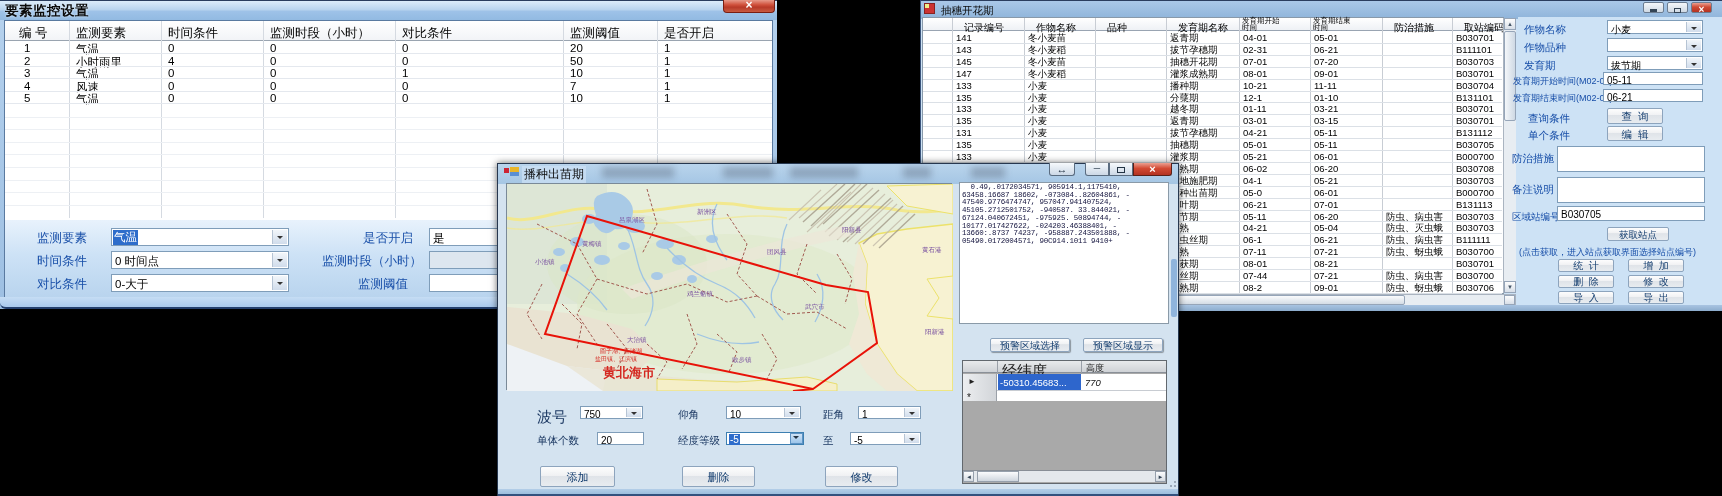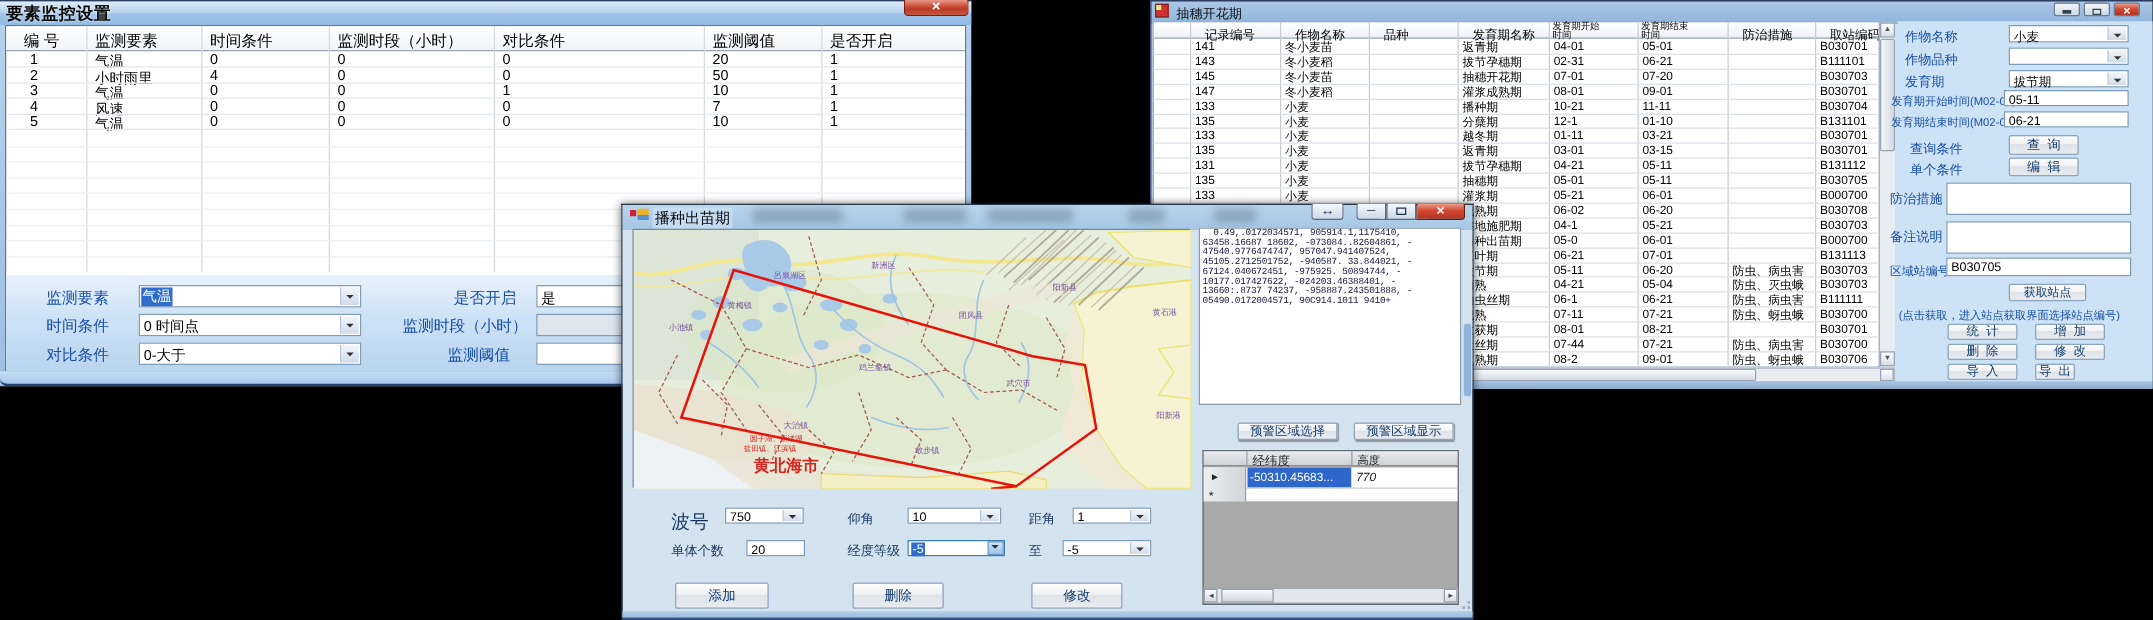--- a/index.html
+++ b/index.html
@@ -334,21 +334,21 @@
 <div class="abs nav" style="left:1512px;top:211px;font-size:9.5px;white-space:nowrap;">区域站编号</div>
 <div class="tb" style="left:1557px;top:206px;width:148px;height:15px;background:#fff;"></div>
 <div class="abs" style="left:1561px;top:209px;font-size:10px;color:#000;">B030705</div>
 <div class="btn" style="left:1607px;top:227px;width:62px;height:14px;font-size:9.5px;line-height:13px;">获取站点</div>
 <div class="abs nav" style="left:1519px;top:246px;font-size:9px;white-space:nowrap;">(点击获取，进入站点获取界面选择站点编号)</div>
 <div class="btn" style="left:1558px;top:259px;width:56px;height:13px;font-size:10px;line-height:12px;">统&nbsp;&nbsp;计</div>
 <div class="btn" style="left:1628px;top:259px;width:56px;height:13px;font-size:10px;line-height:12px;">增&nbsp;&nbsp;加</div>
 <div class="btn" style="left:1558px;top:275px;width:56px;height:13px;font-size:10px;line-height:12px;">删&nbsp;&nbsp;除</div>
 <div class="btn" style="left:1628px;top:275px;width:56px;height:13px;font-size:10px;line-height:12px;">修&nbsp;&nbsp;改</div>
 <div class="btn" style="left:1558px;top:291px;width:56px;height:13px;font-size:10px;line-height:12px;">导&nbsp;&nbsp;入</div>
-<div class="btn" style="left:1628px;top:291px;width:32px;height:13px;font-size:10px;line-height:12px;">导&nbsp;&nbsp;出</div>
+<div class="btn" style="left:1628px;top:291px;width:56px;height:13px;font-size:10px;line-height:12px;">导&nbsp;&nbsp;出</div>
 <div class="abs" style="left:920px;top:305px;width:802px;height:6px;background:linear-gradient(#a9c4e2,#8caccd);"></div>
 <div class="abs" style="left:497px;top:163px;width:682px;height:333px;box-shadow:0 0 7px rgba(0,0,0,0.6);">
 <div class="abs" style="left:0;top:0;width:682px;height:333px;background:linear-gradient(#b9d4ec,#a5c6e4 20px,#d4e3f0 20px,#d4e3f0);border:1px solid #26374f;border-bottom:none;"></div>
 <div class="abs" style="left:105px;top:4px;width:72px;height:11px;background:rgba(75,85,105,0.35);filter:blur(3.5px);"></div>
 <div class="abs" style="left:226px;top:4px;width:50px;height:11px;background:rgba(75,85,105,0.35);filter:blur(3.5px);"></div>
 <div class="abs" style="left:293px;top:4px;width:68px;height:11px;background:rgba(75,85,105,0.35);filter:blur(3.5px);"></div>
 <div class="abs" style="left:406px;top:4px;width:28px;height:11px;background:rgba(75,85,105,0.35);filter:blur(3.5px);"></div>
 <div class="abs" style="left:474px;top:4px;width:34px;height:11px;background:rgba(75,85,105,0.35);filter:blur(3.5px);"></div>
 <div class="abs" style="left:7px;top:5px;width:5px;height:5px;background:#c23;"></div>
 <div class="abs" style="left:13px;top:4px;width:9px;height:5px;background:#e8b52a;"></div>
@@ -467,21 +467,21 @@
 <text x="96" y="193" font-size="13" font-weight="bold">黄北海市</text>
 </g>
 </svg>
 </div>
 <div class="abs" style="left:959px;top:182px;width:210px;height:142px;background:#fff;border:1px solid #8a9aa8;"></div>
 <div class="abs" style="left:962px;top:184px;width:205px;font-size:7.5px;line-height:7.7px;color:#15153f;font-family:'Liberation Mono',monospace;letter-spacing:-0.2px;white-space:nowrap;">&nbsp;&nbsp;0.49,.0172034571, 905914.1,1175410,<br>63458.16687 18602, -073084..82604861, -<br>47540.9776474747, 957047.941407524,<br>45105.2712501752, -940587. 33.844021, -<br>67124.040672451, -975925. 50894744, -<br>10177.017427622, -024203.46388401, -<br>13660:.8737 74237, -958887.243501888, -<br>05490.0172004571, 90C914.1011 9410+</div>
 <div class="btn" style="left:990px;top:338px;width:80px;height:14px;font-size:10px;line-height:13px;box-shadow:1px 1px 1px rgba(0,0,0,.35);">预警区域选择</div>
 <div class="btn" style="left:1083px;top:338px;width:80px;height:14px;font-size:10px;line-height:13px;box-shadow:1px 1px 1px rgba(0,0,0,.35);">预警区域显示</div>
 <div class="abs" style="left:962px;top:360px;width:205px;height:124px;background:#a9a9a9;border:1px solid #62686e;"></div>
 <div class="abs" style="left:963px;top:361px;width:203px;height:12px;background:linear-gradient(#e8eaec,#cfd2d6);border-bottom:1px solid #8a9098;"></div>
-<div class="abs" style="left:1002px;top:362px;font-size:10px;color:#222;">经纬度</div>
+<div class="abs" style="left:1002px;top:362px;font-size:15px;color:#222;">经纬度</div>
 <div class="abs" style="left:1086px;top:362px;font-size:9px;color:#222;">高度</div>
 <div class="abs" style="left:997px;top:361px;width:1px;height:40px;background:#9aa0a8;"></div>
 <div class="abs" style="left:1081px;top:361px;width:1px;height:40px;background:#9aa0a8;"></div>
 <div class="abs" style="left:963px;top:374px;width:203px;height:27px;background:#fff;"></div>
 <div class="abs" style="left:963px;top:374px;width:34px;height:27px;background:linear-gradient(90deg,#eceef0,#d2d5d9);border-right:1px solid #9aa0a8;"></div>
 <div class="abs" style="left:968px;top:377px;font-size:8px;color:#222;">►</div>
 <div class="abs" style="left:967px;top:392px;font-size:10px;color:#222;">*</div>
 <div class="abs" style="left:998px;top:374px;width:83px;height:16px;background:#2e66cc;"></div>
 <div class="abs" style="left:1000px;top:377px;font-size:9.5px;color:#fff;white-space:nowrap;">-50310.45683...</div>
 <div class="abs" style="left:1085px;top:377px;font-size:9.5px;color:#111;font-style:italic;">770</div>

